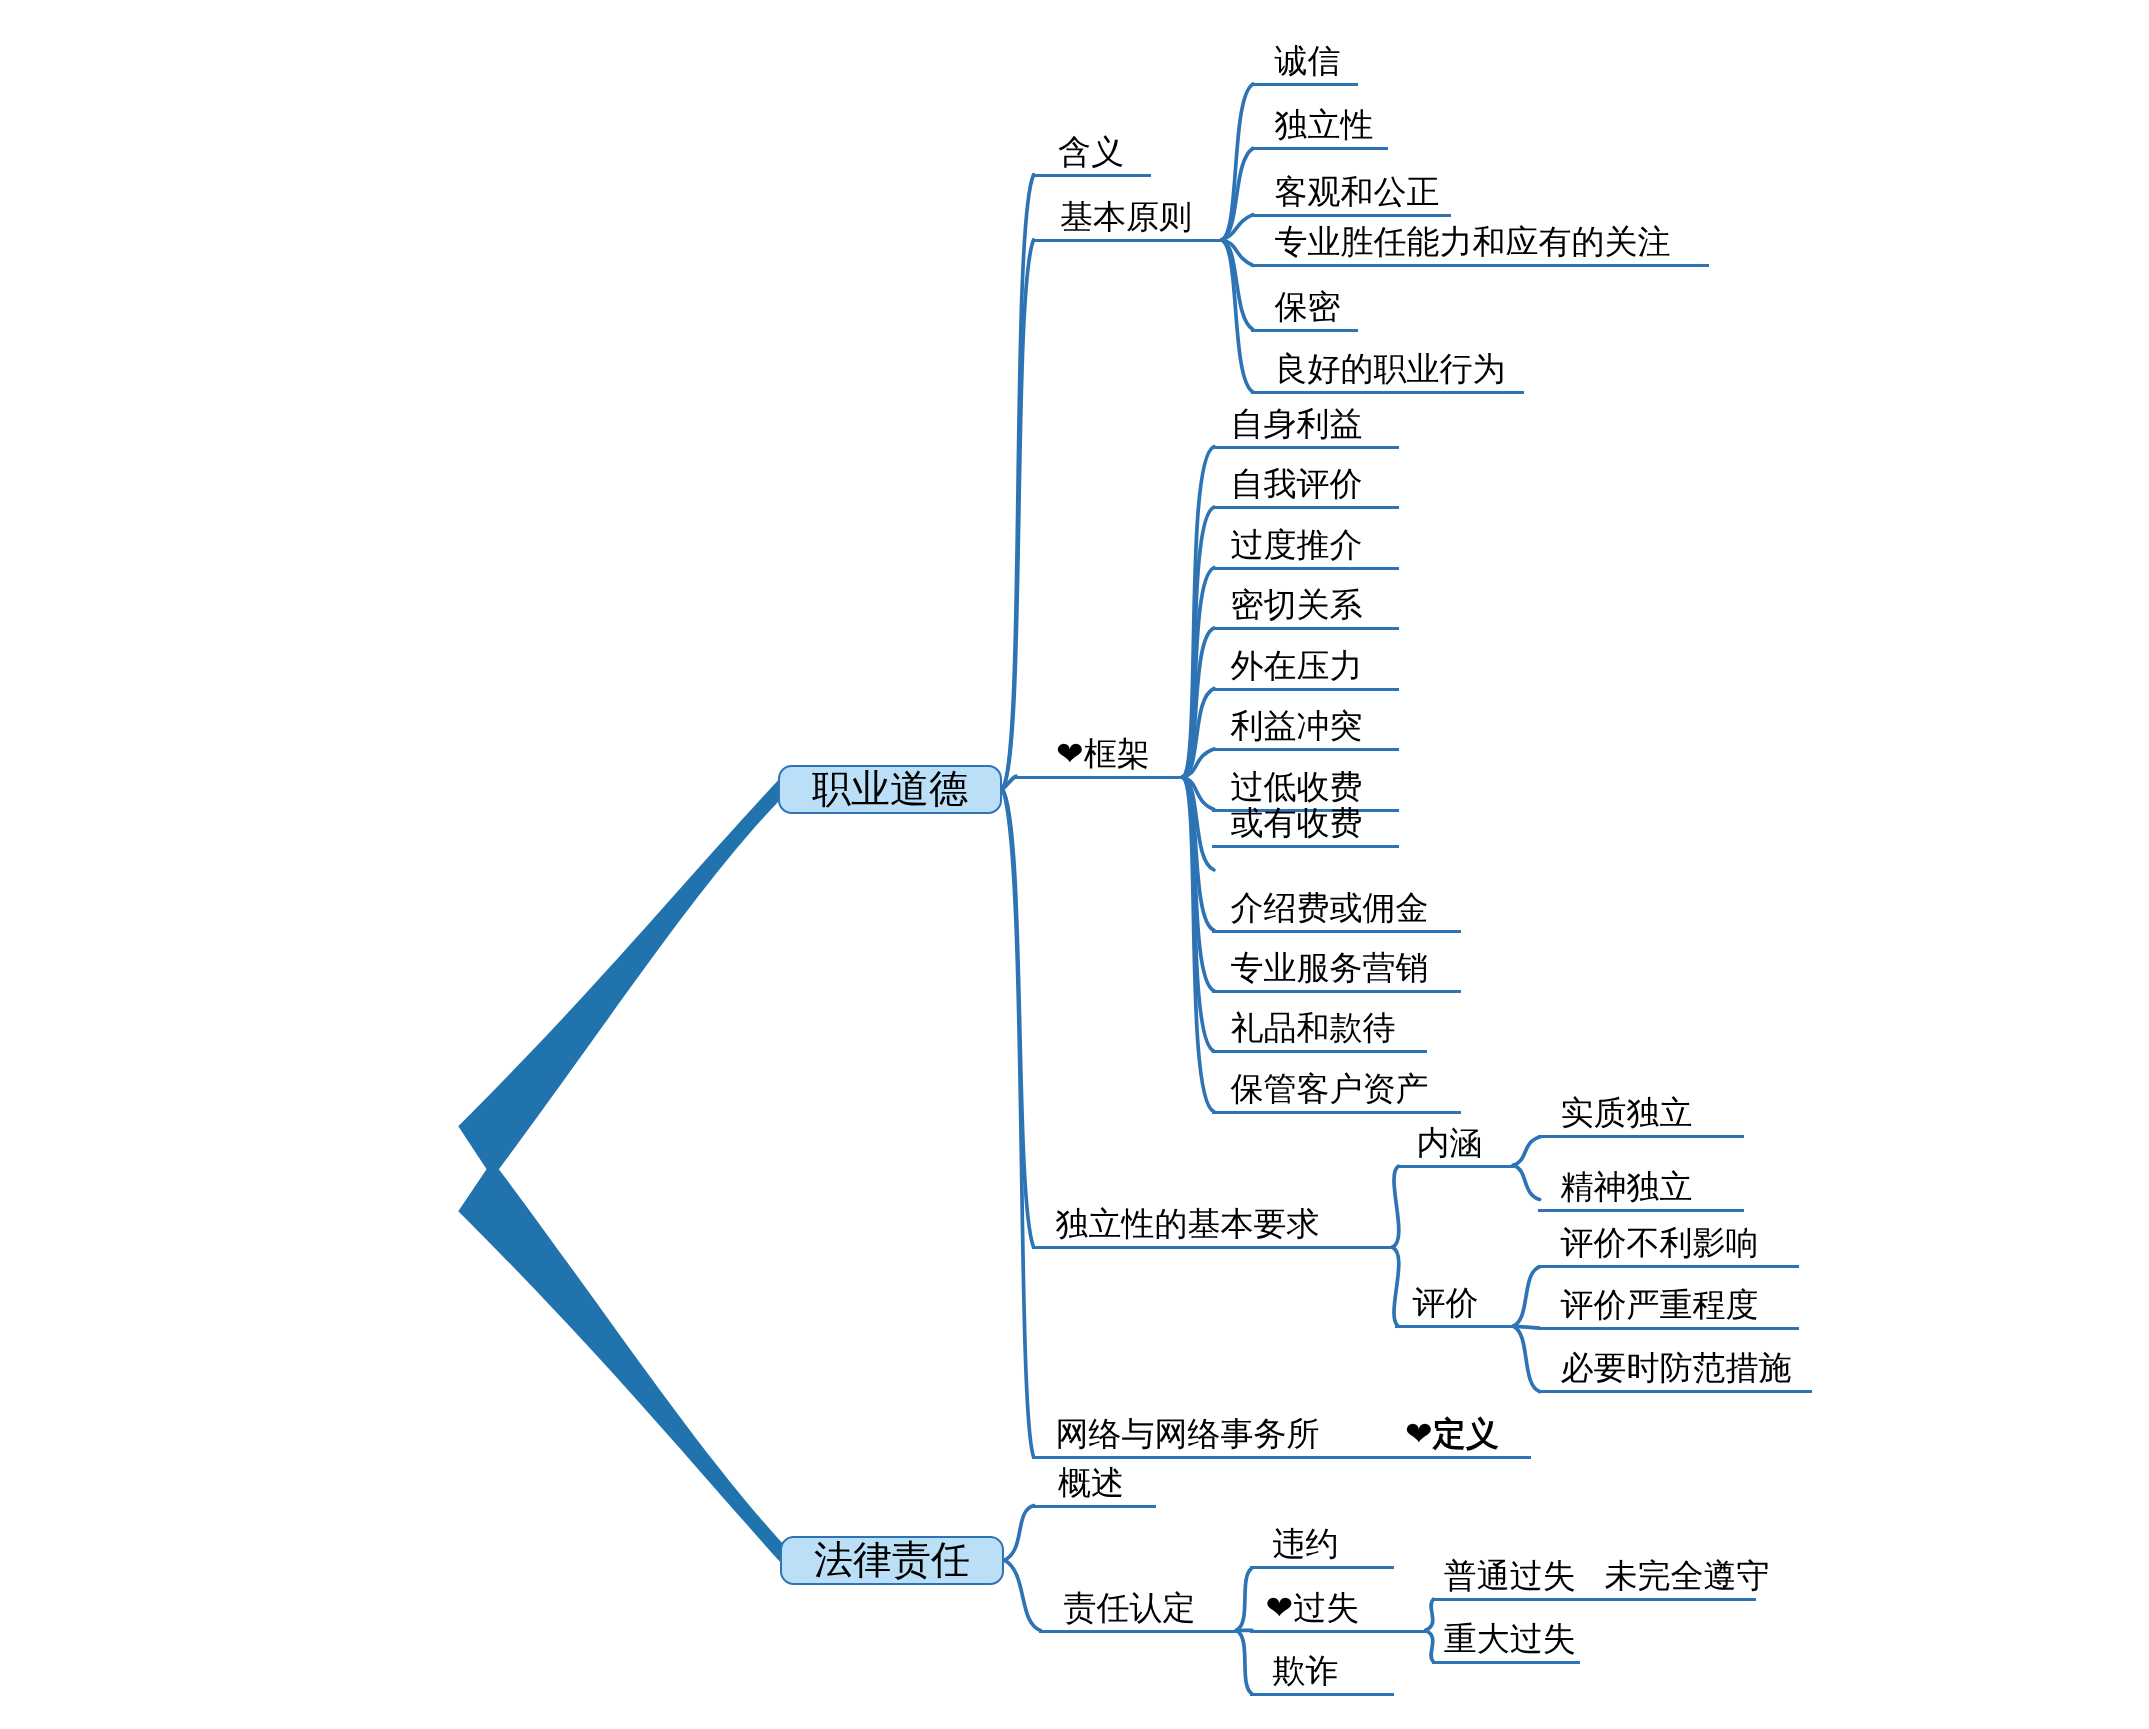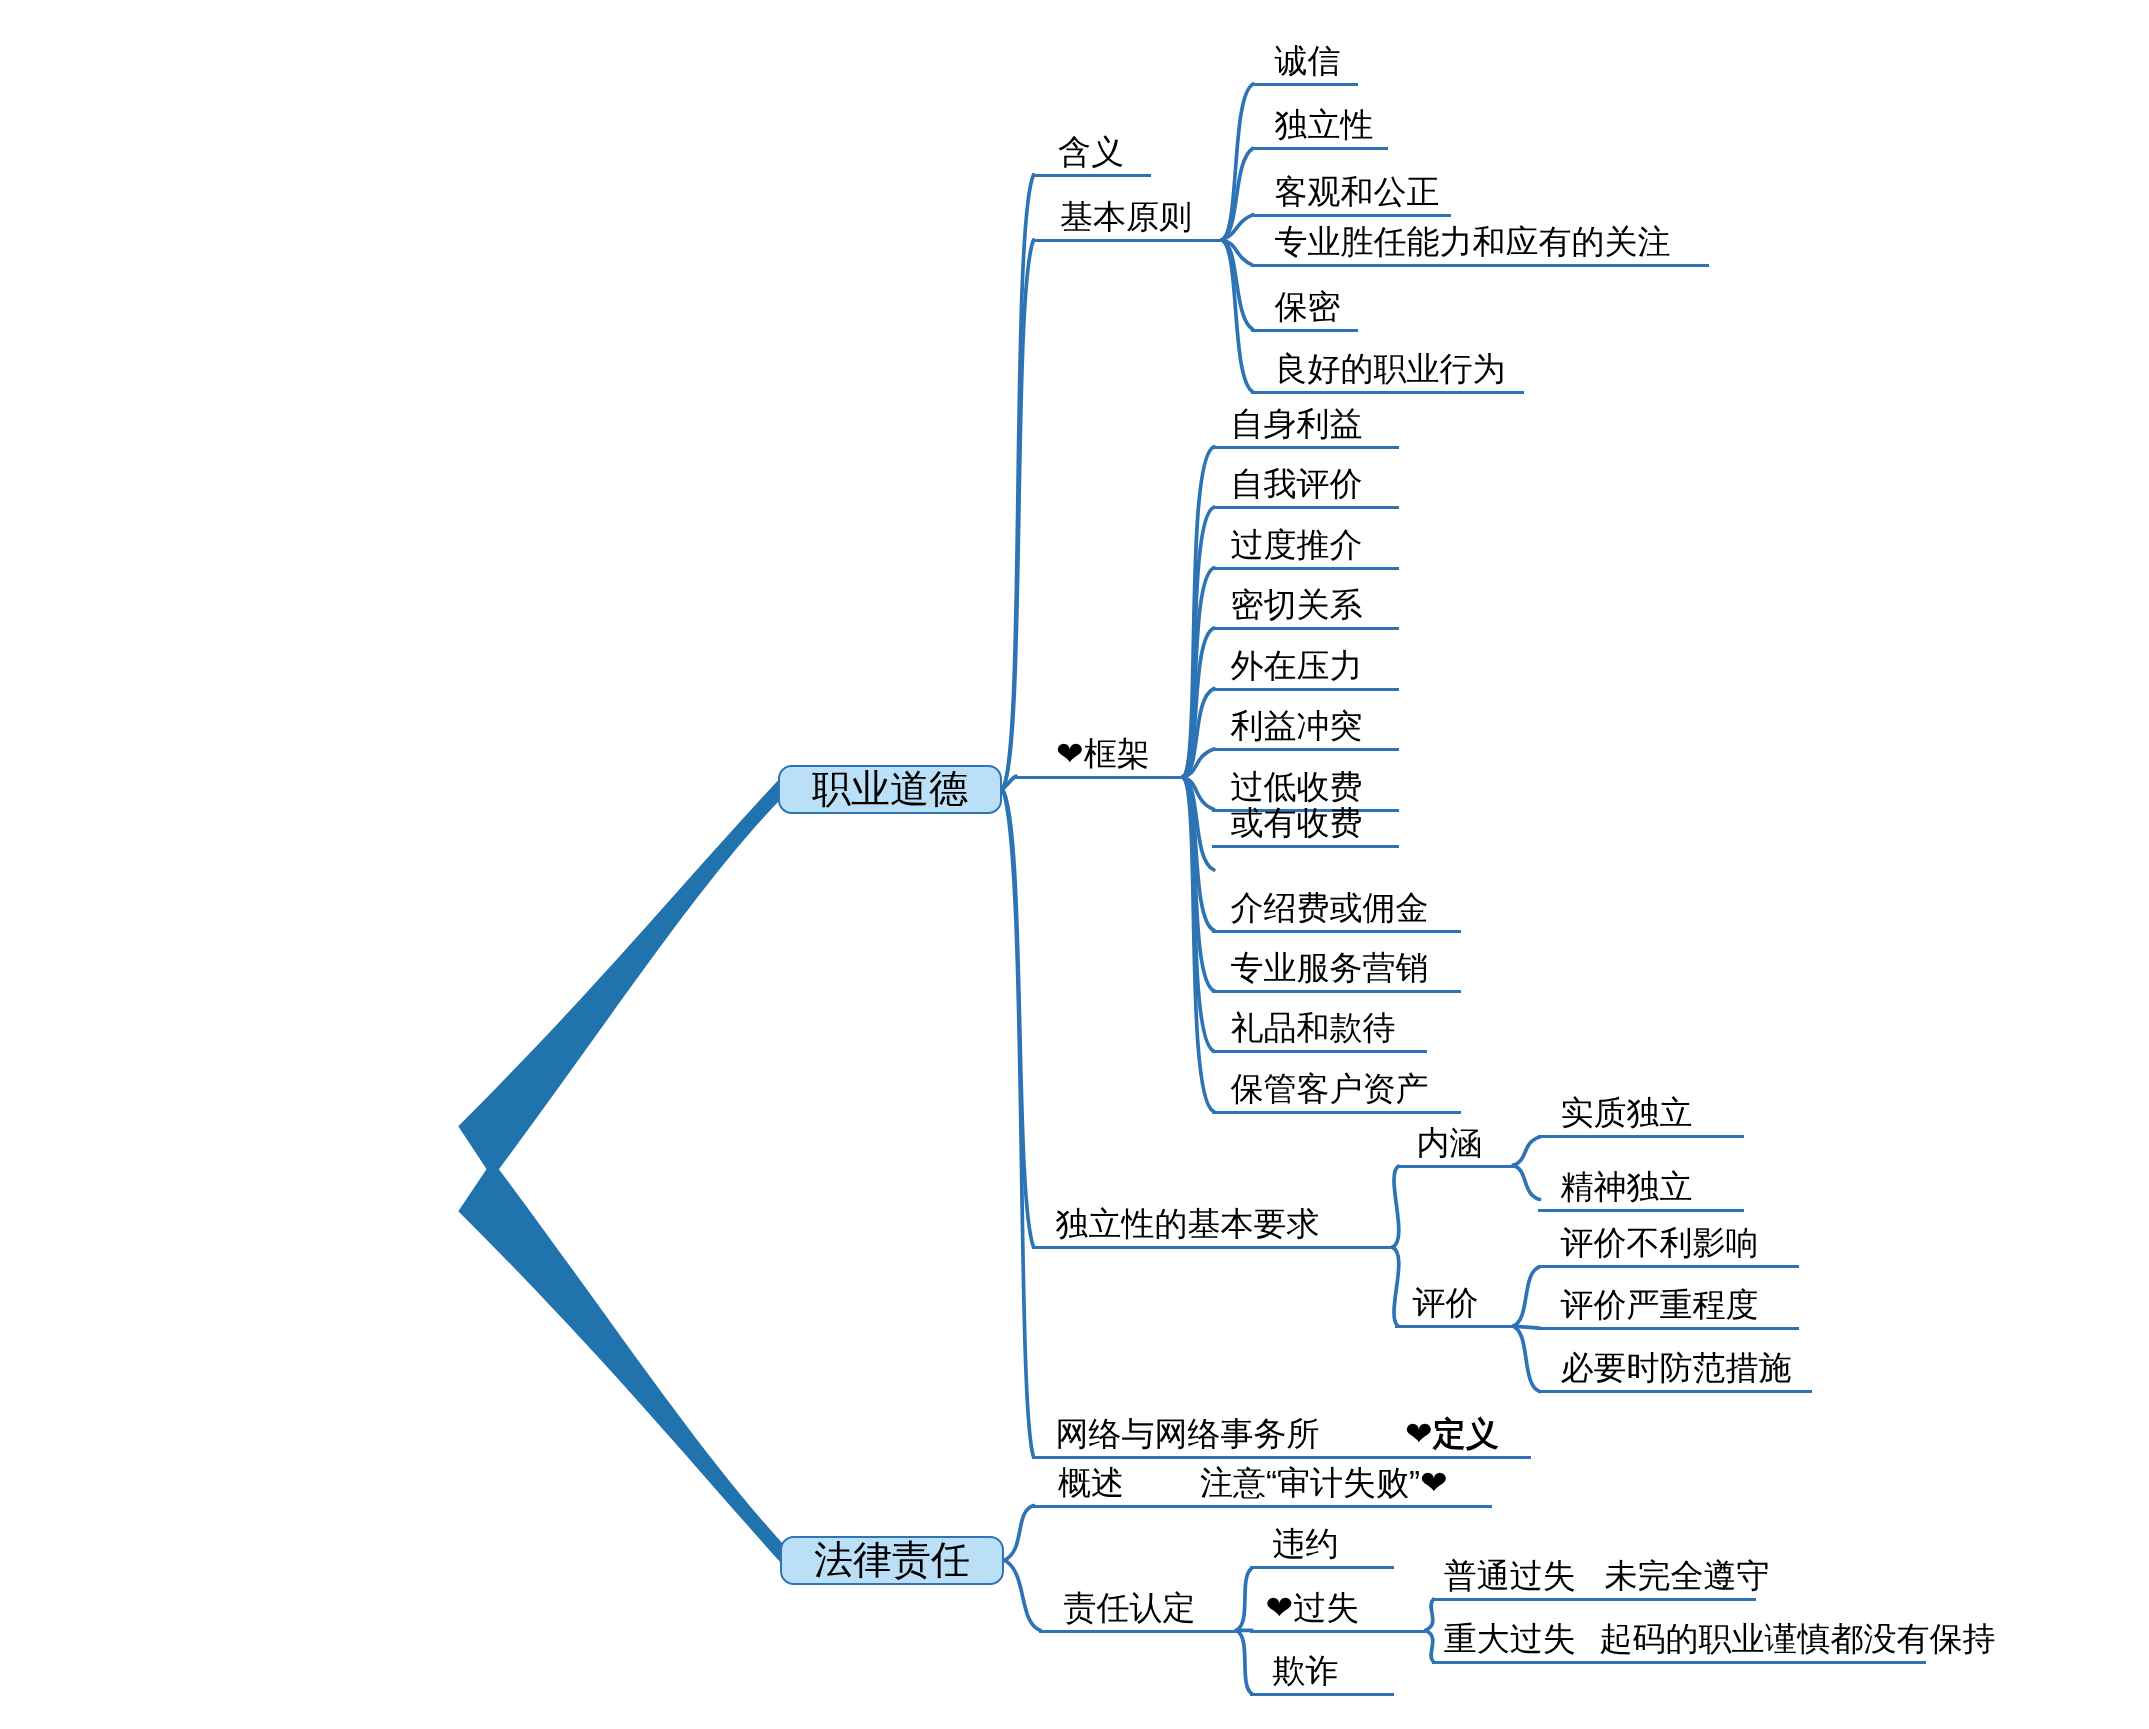--- a/index.html
+++ b/index.html
@@ -120,24 +120,22 @@
 
   <div class="lbl" style="left:1397px;top:1121px;width:117px;padding-left:19.5px;">内涵</div>
   <div class="lbl" style="left:1538px;top:1091px;width:206px;padding-left:22.4px;">实质独立</div>
   <div class="lbl" style="left:1538px;top:1154px;width:206px;padding-left:22.4px;margin-top:11px;">精神独立</div>
   <div class="lbl" style="left:1395px;top:1281px;width:119px;padding-left:17.6px;">评价</div>
   <div class="lbl" style="left:1538px;top:1221px;width:261px;padding-left:22.4px;">评价不利影响</div>
   <div class="lbl" style="left:1538px;top:1283px;width:261px;padding-left:22.4px;">评价严重程度</div>
   <div class="lbl" style="left:1538px;top:1346px;width:274px;padding-left:22.4px;">必要时防范措施</div>
 
   <div class="lbl" style="left:1032px;top:1461px;width:124px;padding-left:26px;">概述</div>
-  <div class="lbl" style="left:1156px;top:1461px;width:336px;padding-left:44px;">注意“审计失败”❤</div>
   <div class="lbl" style="left:1039px;top:1586px;width:198px;padding-left:24.4px;">责任认定</div>
   <div class="lbl" style="left:1250px;top:1522px;width:144px;padding-left:22.4px;">违约</div>
   <div class="lbl" style="left:1250px;top:1586px;width:176px;padding-left:15.6px;">❤过失</div>
   <div class="lbl" style="left:1250px;top:1649px;width:144px;padding-left:22.4px;">欺诈</div>
   <div class="lbl" style="left:1432px;top:1554px;width:148px;padding-left:11.7px;">普通过失</div>
   <div class="lbl" style="left:1580px;top:1554px;width:176px;padding-left:24.4px;">未完全遵守</div>
   <div class="lbl" style="left:1432px;top:1617px;width:148px;padding-left:11.7px;">重大过失</div>
-  <div class="lbl" style="left:1580px;top:1617px;width:346px;padding-left:19.5px;">起码的职业谨慎都没有保持</div>
 
 </div>
 
 
 </body></html>

